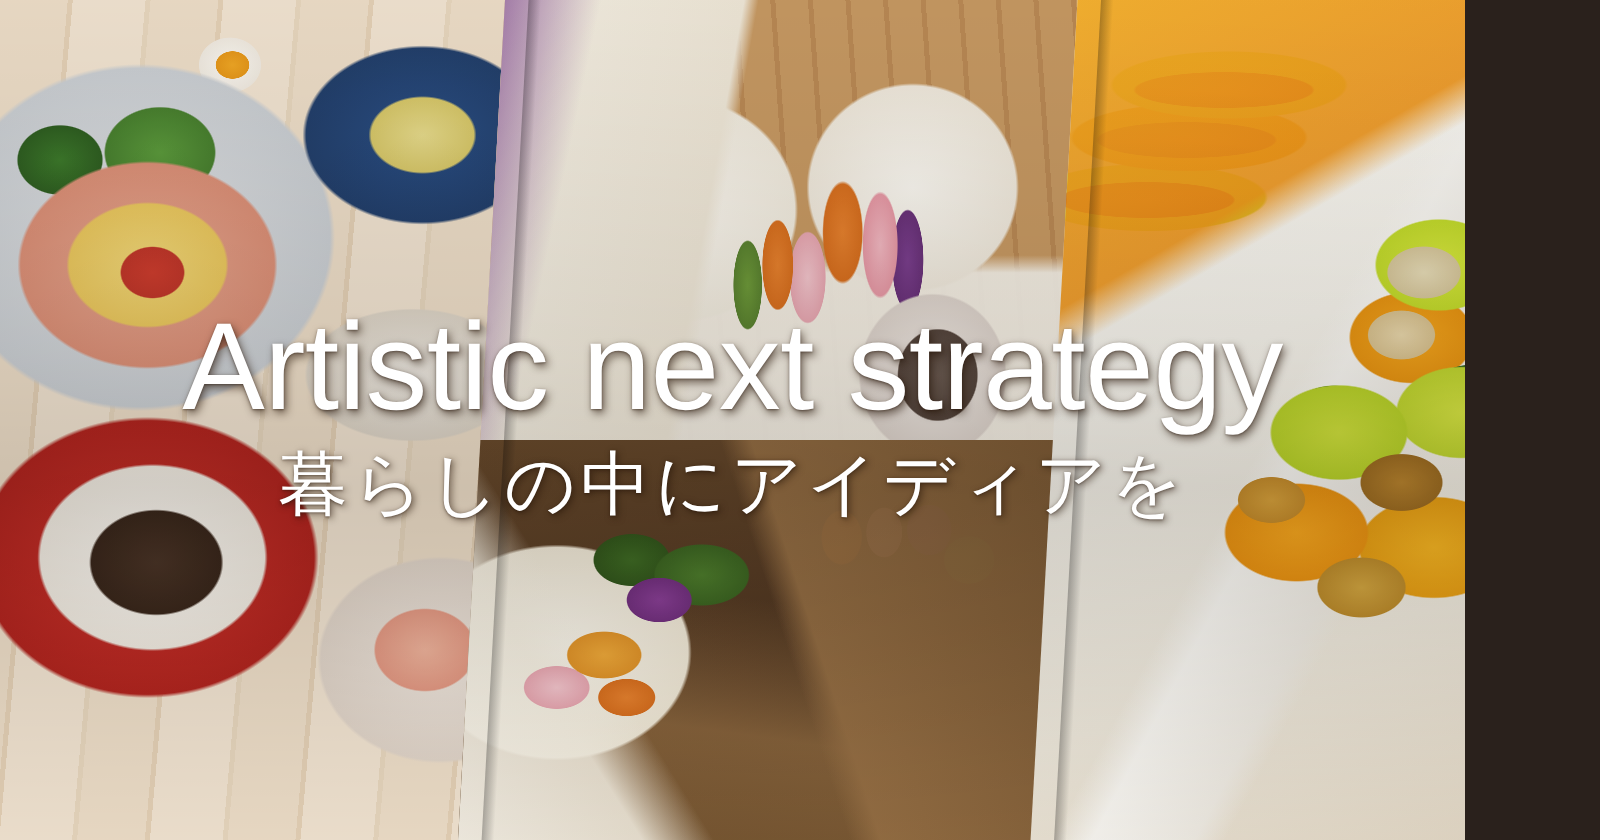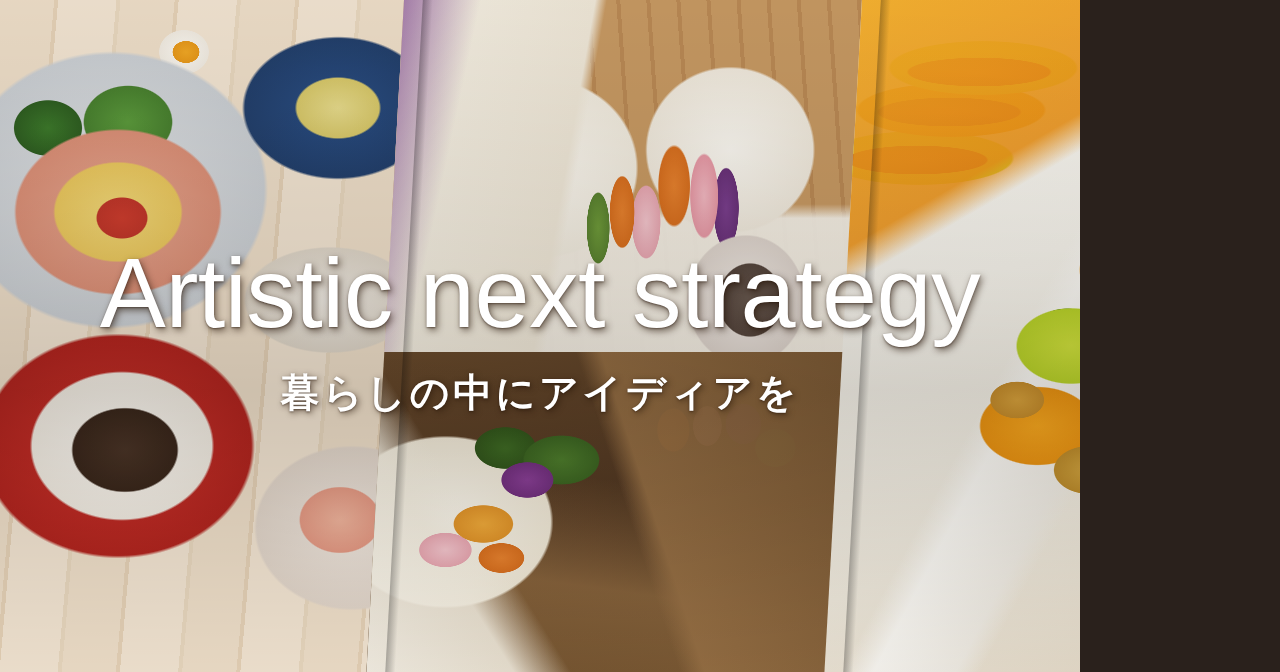--- a/index.html
+++ b/index.html
@@ -6,21 +6,21 @@
   * { margin:0; padding:0; box-sizing:border-box; }
   html, body {
     width:1280px; height:672px;
     overflow:hidden;
     background:#2a211c;
     font-family:"Liberation Sans","DejaVu Sans",sans-serif;
   }
 
   .hero {
     position:relative;
-    width:1080px; height:672px;
+    width:1172px; height:672px;
     overflow:hidden;
     background:#3a2e26;
   }
 
   
   .panels { position:absolute; inset:0; }
 
   .panel { position:absolute; top:0; height:100%; overflow:hidden; }
 
   
@@ -179,24 +179,24 @@
   }
   .headline {
     font-size:99px;
     line-height:1.0;
     font-weight:400;
     letter-spacing:-0.5px;
     text-shadow:2px 3px 7px rgba(40,22,10,.62), 0 1px 2px rgba(40,22,10,.5);
     white-space:nowrap;
   }
   .subline {
-    margin-top:31px;
-    font-size:39px;
+    margin-top:17px;
+    font-size:56px;
     line-height:1.0;
-    font-weight:700;
+    font-weight:400;
     letter-spacing:3.5px;
     text-shadow:2px 2px 6px rgba(40,22,10,.62), 0 1px 2px rgba(40,22,10,.5);
     white-space:nowrap;
   }
 </style>
 </head>
 <body>
 
 <div class="hero">
 

